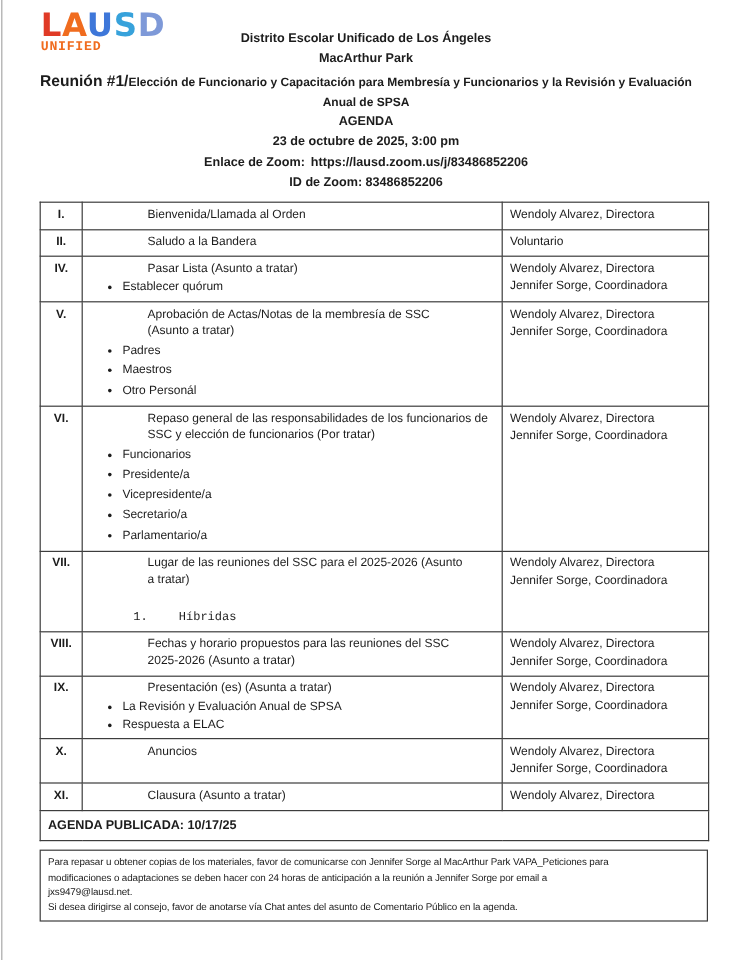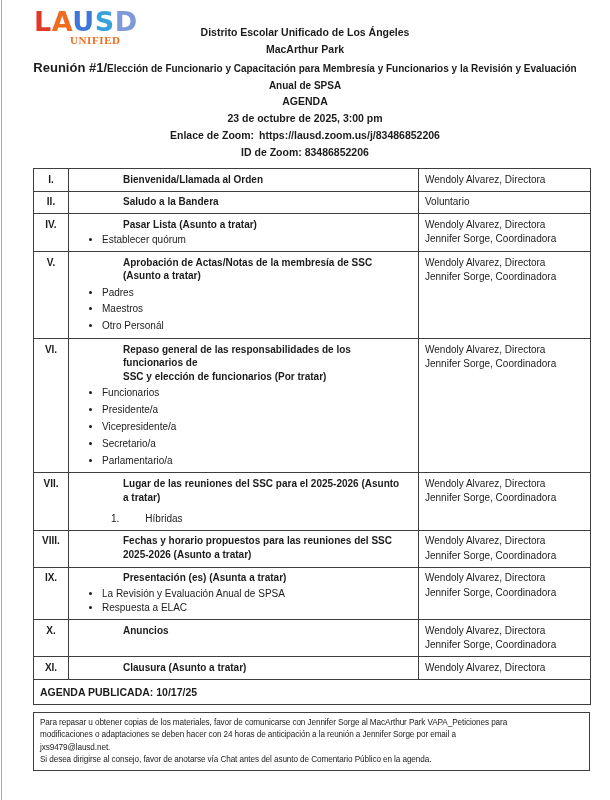--- a/index.html
+++ b/index.html
@@ -6,37 +6,37 @@
   body {
     width:610px; height:800px; background:#ffffff; overflow:hidden;
     font-family:"Liberation Sans", sans-serif; color:#1c1c1c; position:relative;
   }
   .page-edge { position:absolute; left:1px; top:0; bottom:0; width:1px; background:#a8a8a8; }
 
   
   .header { position:relative; padding-top:24px; text-align:center; }
   .logo { position:absolute; left:34px; top:8px; text-align:left; line-height:1; }
   .logo-word { font-size:27px; font-weight:800; letter-spacing:0.5px; font-family:"DejaVu Sans", sans-serif; }
-  .logo-sub { font-size:11px; font-weight:800; letter-spacing:0.6px; margin-top:0px; font-family:Liberation Serif, serif;margin-left:36px; }
+  .logo-sub { font-size:11px; font-weight:800; letter-spacing:0.6px; margin-top:0px; font-family:Liberation Mono, monospace; }
   .h-line { font-weight:bold; font-size:10.5px; line-height:1.6; }
   .meeting-title { font-weight:bold; font-size:10px; line-height:1.55; white-space:pre-line; padding:0 14px; }
   .meeting-prefix { font-size:13px; }
   .zoom-line { font-weight:bold; font-size:10.5px; line-height:1.6; }
   .zoom-url { margin-left:5px;margin-top:16px; }
 
   
   table.agenda { border-collapse:collapse; table-layout:fixed; width:557px; margin:8px 0 0 33px; }
   col.c-num { width:35px; } col.c-item { width:350px; } col.c-pres { width:172px; }
   td { border:1px solid #3d3d3d; vertical-align:top; padding:3.5px 6px; font-size:10px; line-height:1.38; }
   td.cell-numeral { text-align:center; font-weight:bold; }
-  .item-title { font-weight:bold; white-space:pre-line;padding-left:48px; }
+  .item-title { font-weight:normal; white-space:pre-line;padding-left:48px; }
   ul.bullets { margin:1px 0 0 0; padding-left:27px; list-style:disc; }
   ul.bullets li { padding:0.5px 0; }
   ul.bullets.spaced li { padding:1.5px 0; }
-  .numbered-item { margin-top:8px; }
+  .numbered-item { margin-top:18px;font-family:Liberation Mono, monospace; }
   .li-num { display:inline-block; margin-left:36px; }
   .num-text { margin-left:26px; }
   .presenter-line { line-height:1.45; }
   td.cell-published { font-weight:bold; font-size:10.5px; padding:5px 6px; }
 
   
   .footer-box {
     width:543px; margin:7px 0 0 33px; border:1.5px solid #3d3d3d;
     padding:4px 6px; font-size:8.2px; line-height:1.5; letter-spacing:-0.1px;
   }

